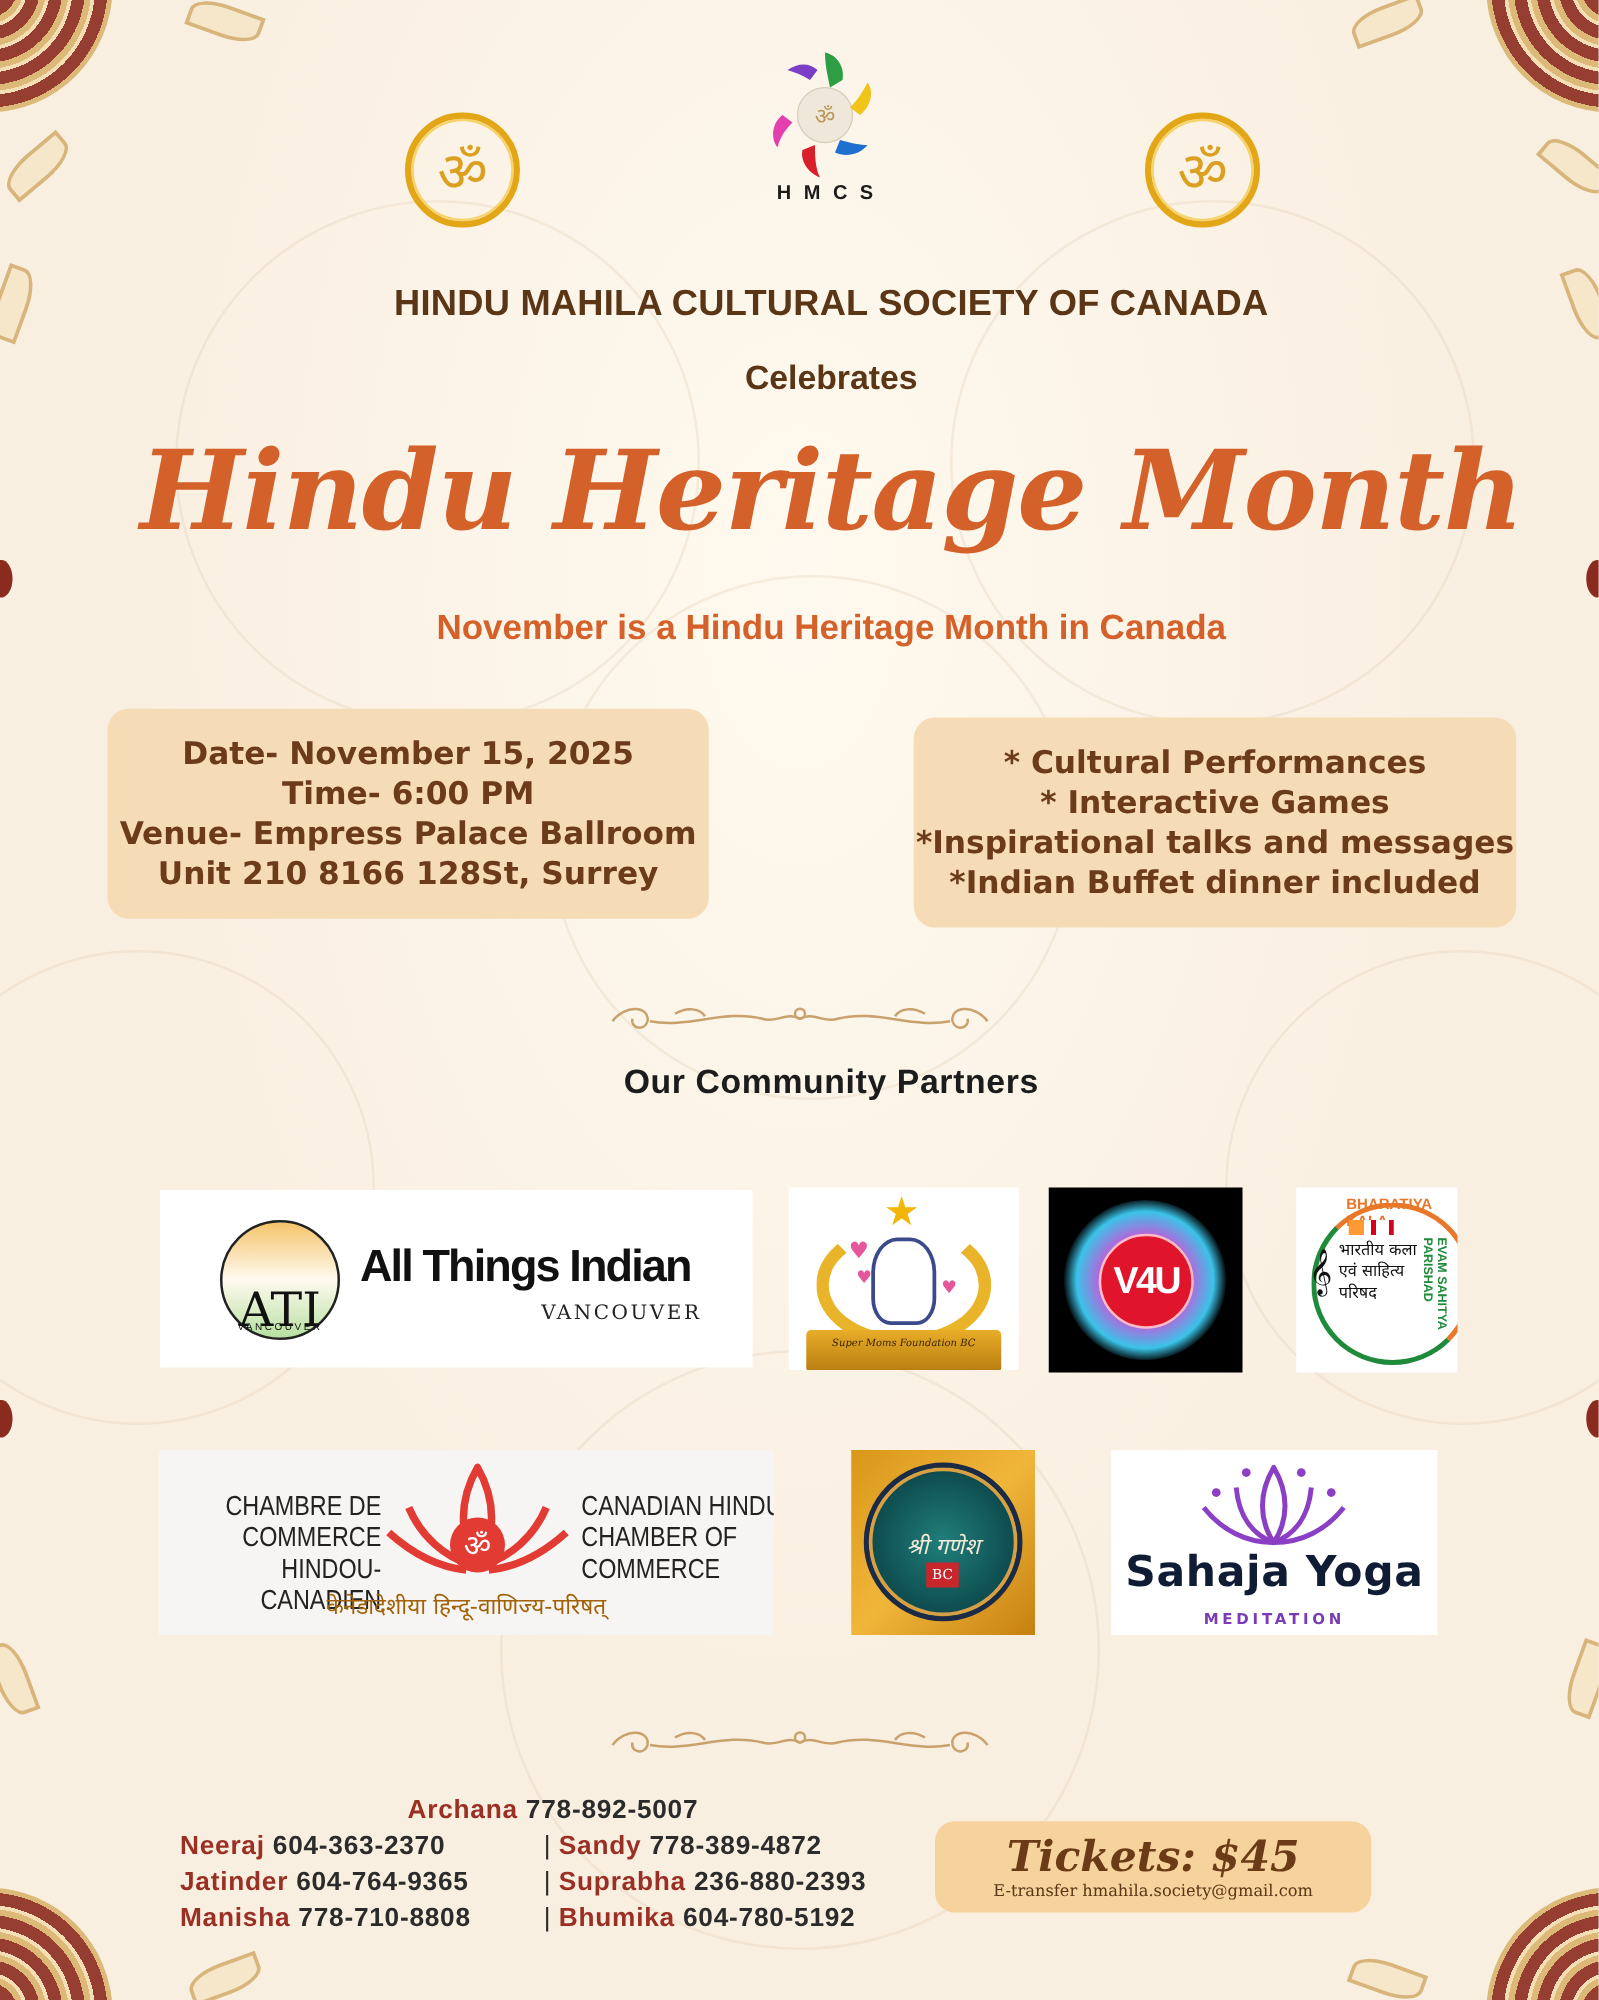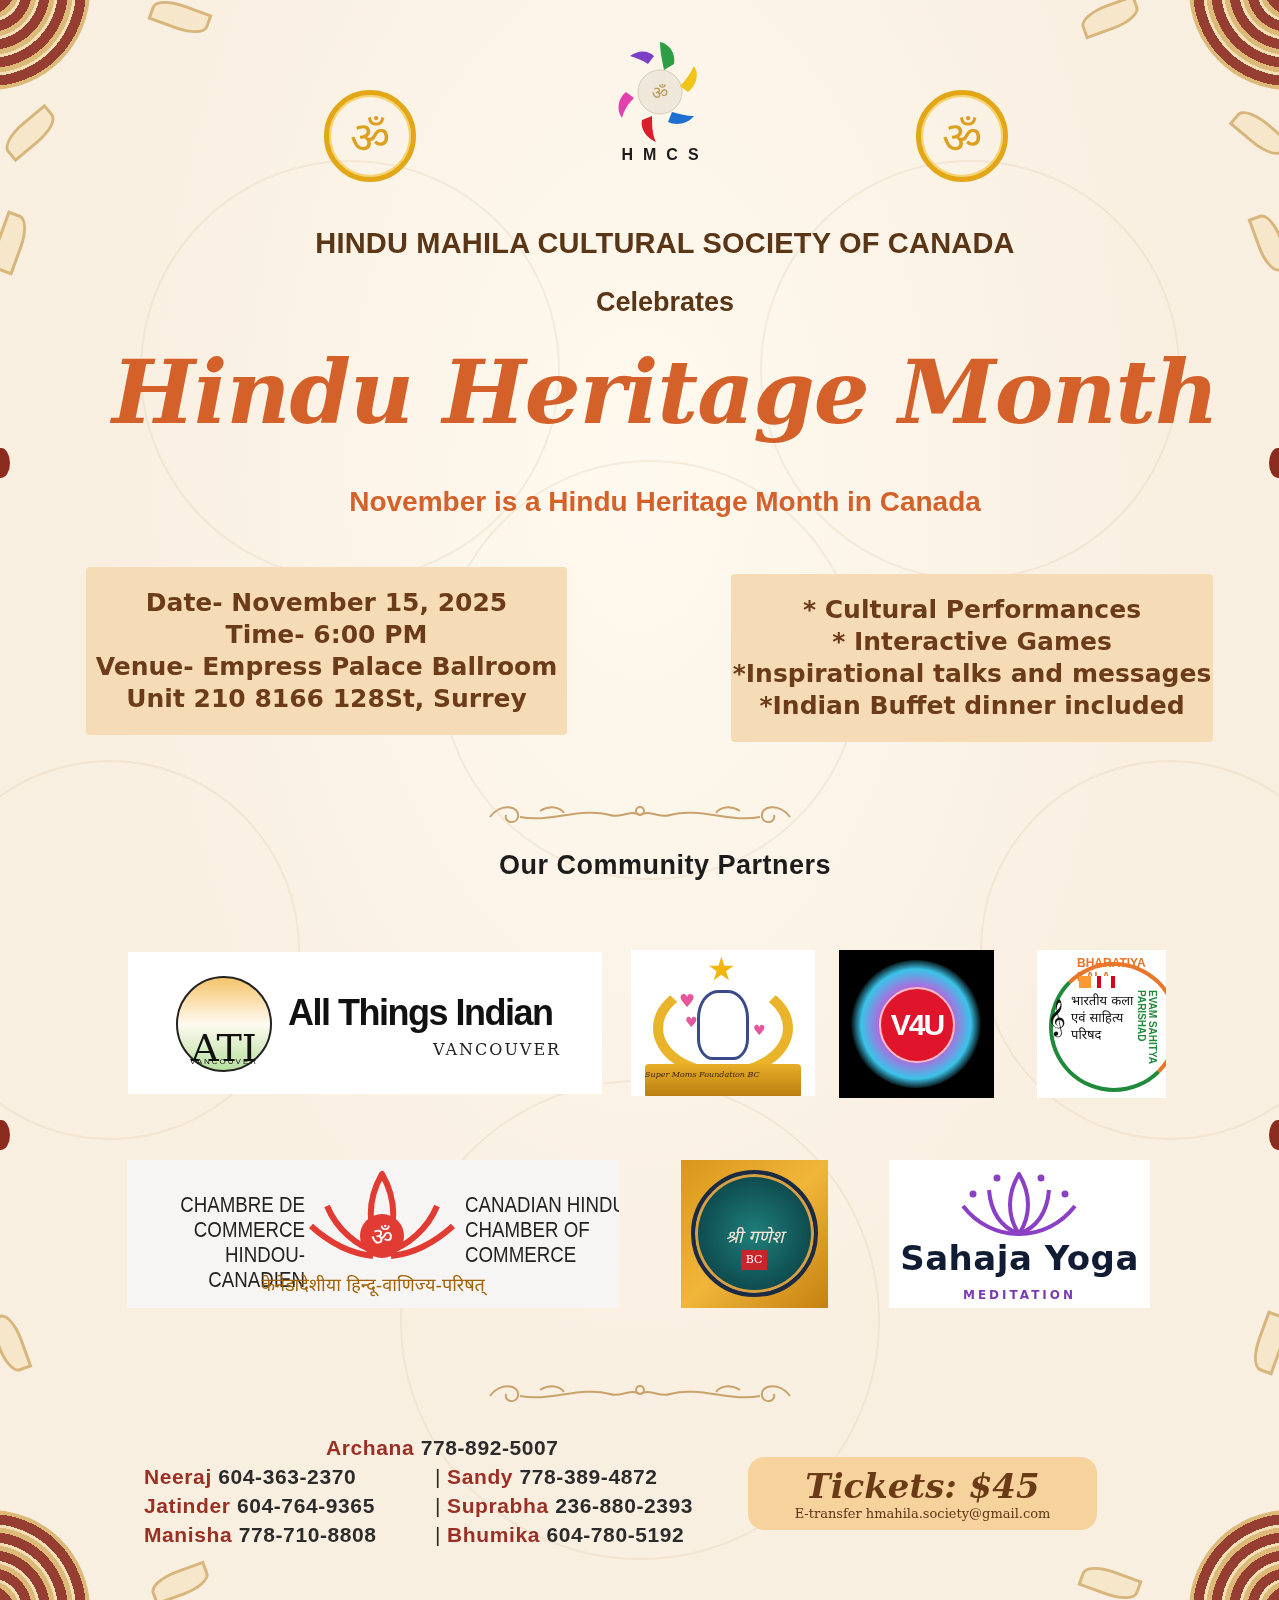--- a/index.html
+++ b/index.html
@@ -73,21 +73,21 @@
     font-family: "DejaVu Serif", serif; font-style: italic; font-weight: bold;
     font-size: 88px; color: #d4612a; letter-spacing: -1px;
   }
   .subtitle {
     position: absolute; left: 0; top: 486px; width: 1330px; text-align: center;
     font-family: "Liberation Sans", sans-serif; font-weight: bold; font-size: 28px;
     color: #d4612a;
   }
 
   .info-box {
-    position: absolute; background: #f6dcb6; border-radius: 4px;
+    position: absolute; background: #f6dcb6; border-radius: 17px;
     display: flex; flex-direction: column; justify-content: center; align-items: center;
     font-family: "DejaVu Sans", sans-serif; font-weight: bold; color: #6b3b1a;
     font-size: 25px; line-height: 32px; text-align: center;
   }
   .info-box.left { left: 86px; top: 567px; width: 481px; height: 168px; }
   .info-box.right { left: 731px; top: 574px; width: 482px; height: 168px; }
   .info-box .line { white-space: nowrap; }
 
   .flourish { position: absolute; left: 480px; width: 320px; height: 40px; }
   .flourish.one { top: 795px; }
@@ -135,21 +135,21 @@
   }
   .sm-figure {
     position: absolute; left: 66px; top: 40px; width: 52px; height: 70px;
     border: 3px solid #3b4a8a; border-radius: 40% 40% 30% 30%;
   }
   .sm-heart { position: absolute; color: #e5569b; font-size: 18px; }
   .sm-ribbon {
     position: absolute; left: 14px; top: 114px; width: 156px; height: 34px;
     background: linear-gradient(180deg, #e8ad28, #b77c10); border-radius: 4px;
     font-family: "DejaVu Serif", serif; font-style: italic; font-size: 8px; color: #3a2400;
-    text-align: left; line-height: 22px;
+    text-align: center; line-height: 22px;
   }
 
   
   .v4u { left: 839px; top: 950px; width: 155px; height: 148px; background: #000; }
   .v4u-glow {
     position: absolute; left: 12px; top: 10px; width: 130px; height: 128px; border-radius: 50%;
     background: radial-gradient(circle, #ff4fa8 0%, #d24fd8 35%, #3bc3e8 60%, rgba(0,0,0,0) 72%);
   }
   .v4u-badge {
     position: absolute; left: 40px; top: 37px; width: 76px; height: 76px; border-radius: 50%;

